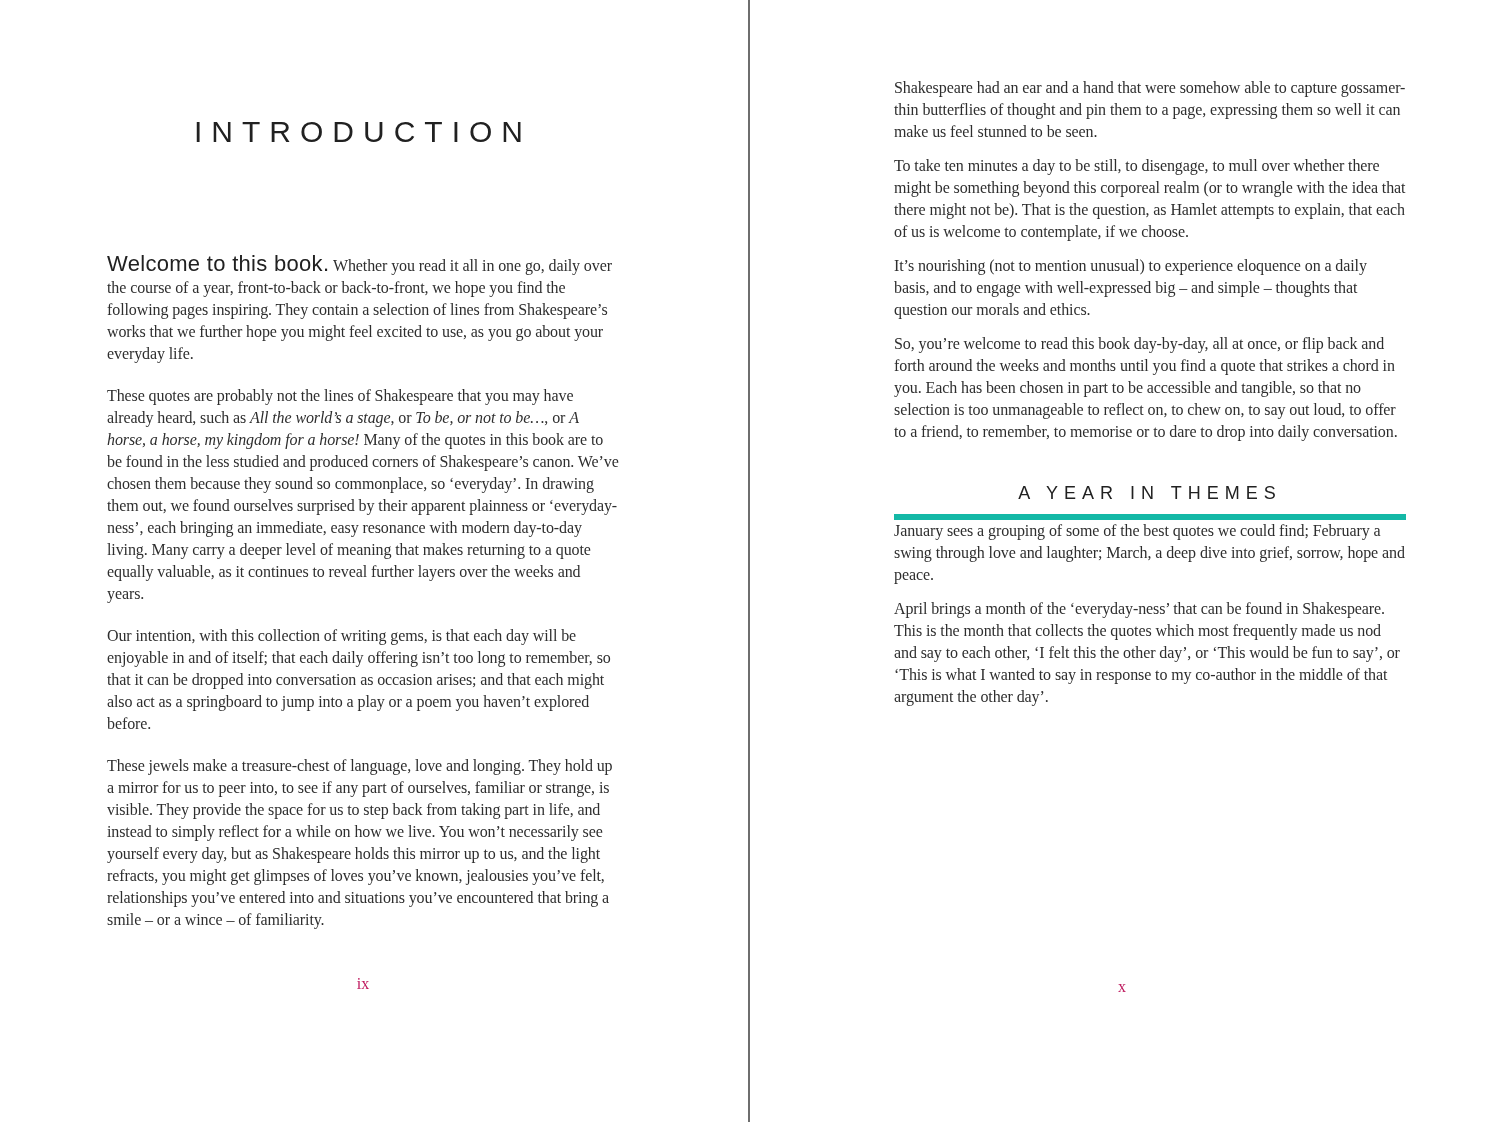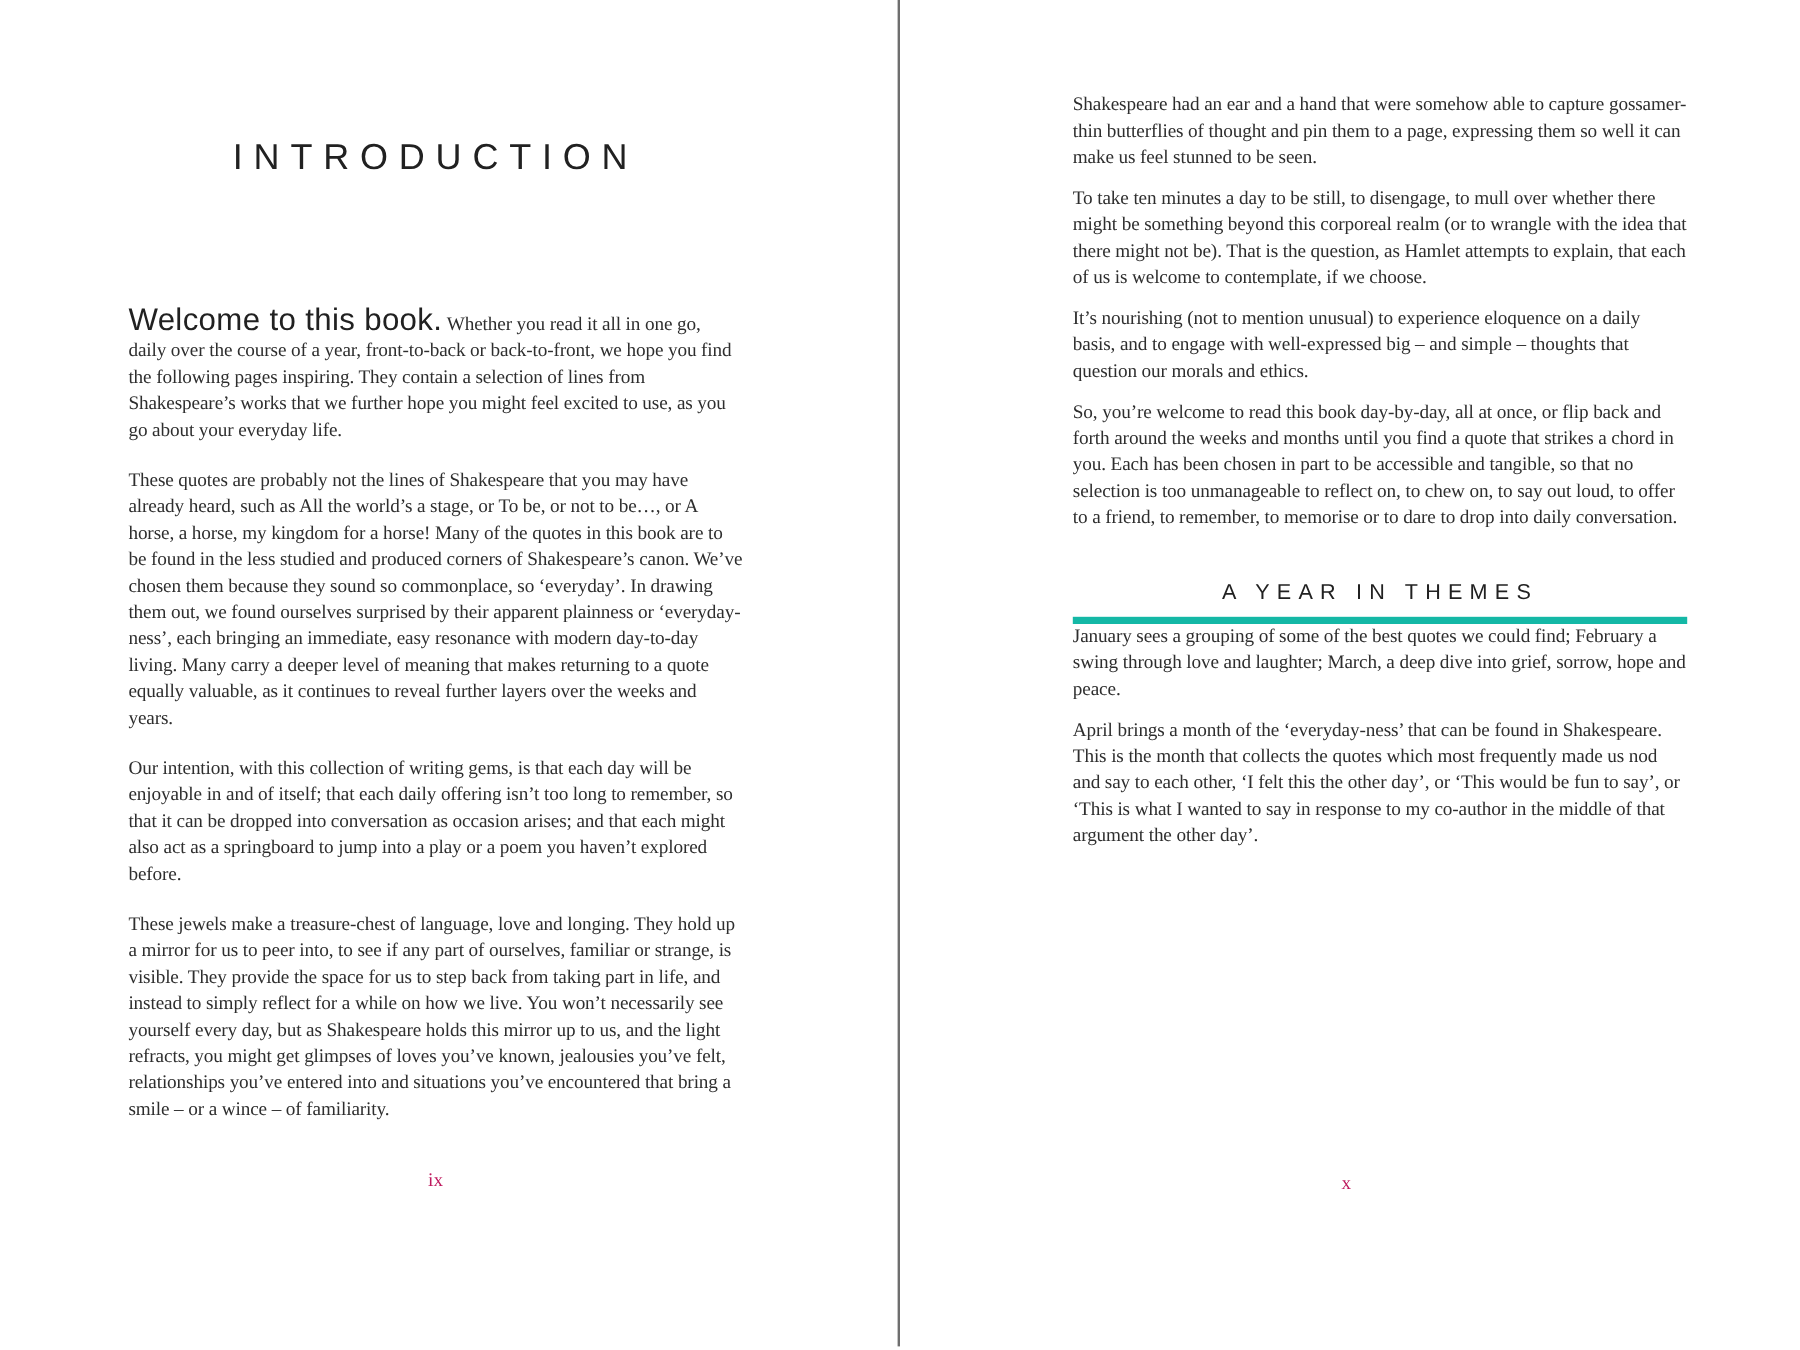--- a/index.html
+++ b/index.html
@@ -58,26 +58,27 @@
   }
   .col-right .para {
     margin-bottom: 12px;
   }
   .lead-para {
     margin-top: 104px;
   }
   .lead-in {
     font-family: "Liberation Sans", sans-serif;
     font-weight: 400;
-    font-size: 26px;
+    font-size: 22px;
     line-height: 1;
     letter-spacing: 0.3px;
     color: #212121;
   }
   .italic {
+    font-style: italic;
   }
   .section-heading {
     margin: 40px 0 0 0;
     padding-bottom: 10px;
     text-align: center;
     font-family: "Liberation Sans", sans-serif;
     font-weight: 300;
     font-size: 18px;
     letter-spacing: 6px;
     color: #212121;

